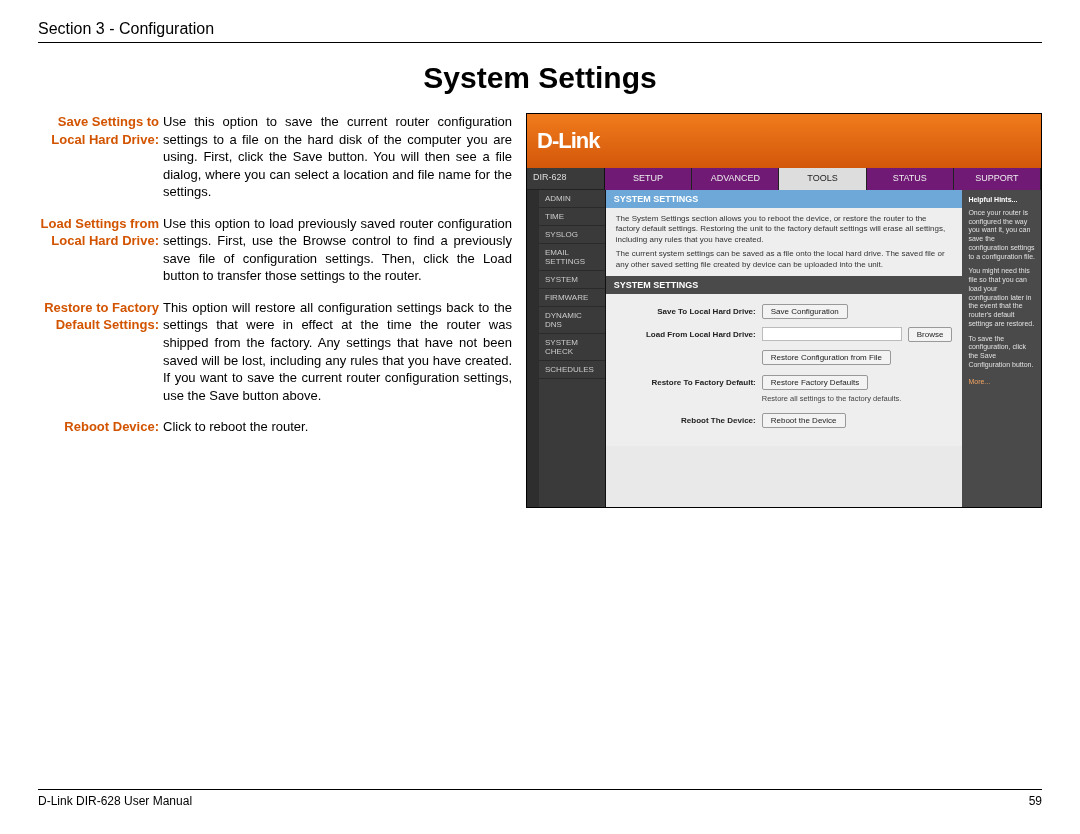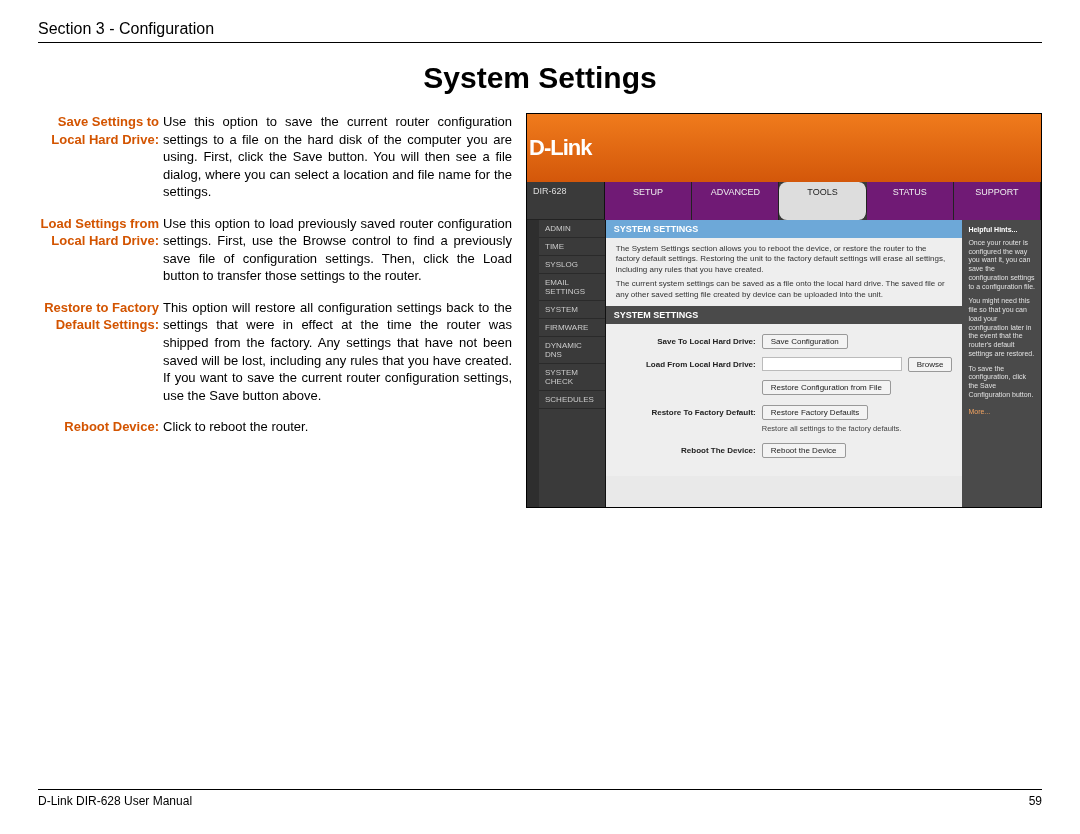--- a/index.html
+++ b/index.html
@@ -55,60 +55,59 @@
   .router-shot {
     flex: 1;
     border: 1px solid #000;
     background: #2e2e2e;
     font-size: 9px;
     color: #ccc;
     height: 395px;
     overflow: hidden;
   }
   .router-banner {
-    height: 68px;
+    height: 54px;
     background: linear-gradient(#f07b1c, #d3570a);
     display: flex;
     align-items: center;
-    padding-left: 2px;
+    padding-left: 10px;
   }
   .dlink-logo {
     color: #fff;
     font-size: 22px;
     font-weight: bold;
     letter-spacing: -1px;
   }
   .router-model {
     width: 78px;
     background: #3a3a3a;
     border-right: 1px solid #111;
     color:#ddd;
     font-size:9px;
     padding:4px 6px;
     border-bottom:1px solid #222;
-    height:38px;
+    height:22px;
   }
   .router-nav {
     display: flex;
     background: #3a3a3a;
     flex: 1;
   }
   .router-tab {
     flex: 1;
     text-align: center;
     padding: 5px 0;
     font-size: 9px;
     color: #eee;
     border-right: 1px solid #222;
     background: #701a75;
   }
   .router-tab.active {
     background: #ddd;
     color: #222;
-    border-radius: 8px;
   }
   .router-body {
     display: flex;
     height: calc(100% - 22px);
     margin-left: 12px;
   }
   .side-nav {
     width: 78px;
     background: #3a3a3a;
     border-right: 1px solid #111;

